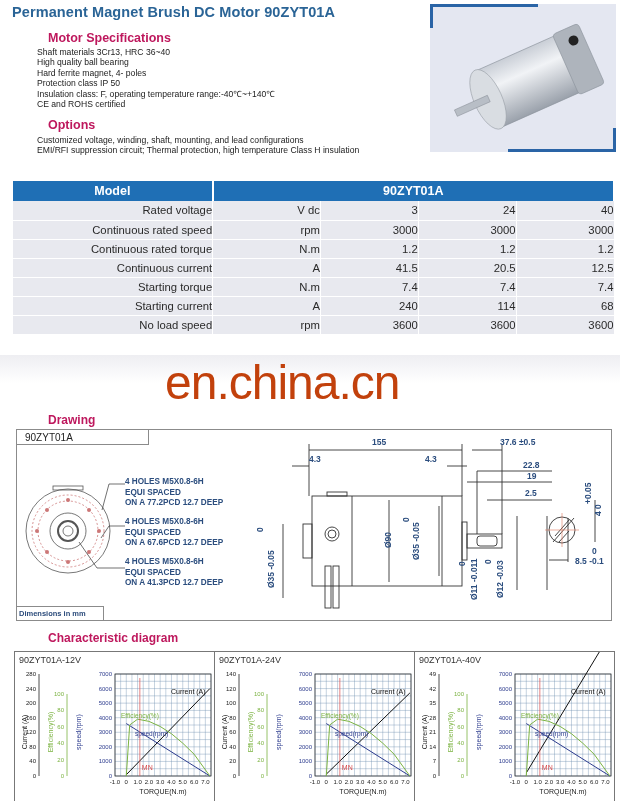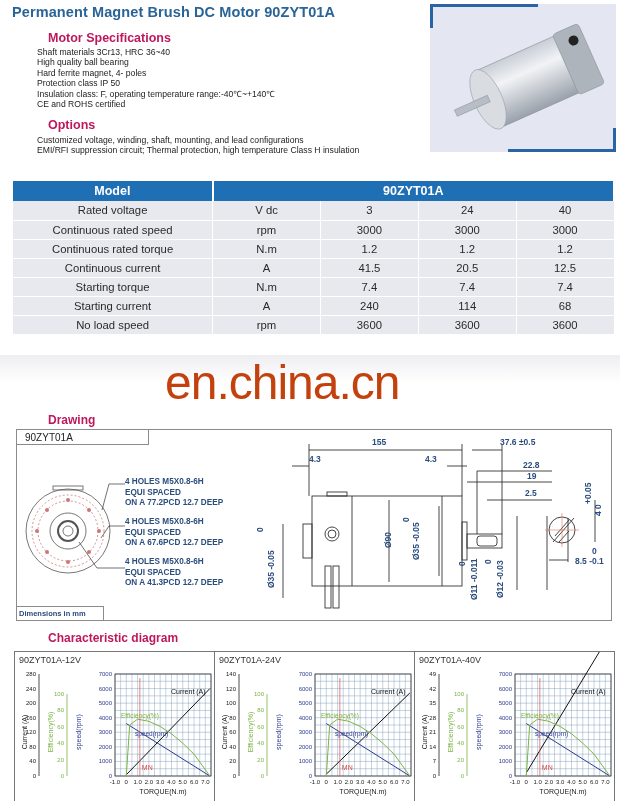--- a/index.html
+++ b/index.html
@@ -5,21 +5,21 @@
   * { box-sizing: border-box; margin: 0; padding: 0; }
   body { width: 620px; height: 801px; background: #fff; font-family: "Liberation Sans", sans-serif; color: #222; position: relative; overflow: hidden; }
   .title { position: absolute; left: 12px; top: 4px; font-size: 14.5px; font-weight: bold; color: #2a6496; letter-spacing: 0.1px; }
   .h2 { position: absolute; left: 24px; font-size: 12.5px; font-weight: bold; color: #be185d; padding-left: 24px; }
   .lines { position: absolute; left: 13px; font-size: 8.6px; line-height: 10.4px; color: #222; margin-left: 24px; }
   .photo { position: absolute; left: 430px; top: 4px; width: 186px; height: 148px; background: #e4e7f1; }
   .photo .br-tl { position: absolute; left: 0; top: 0; width: 108px; height: 24px; border-top: 3px solid #2a64a6; border-left: 3px solid #2a64a6; }
   .photo .br-br { position: absolute; right: 0; bottom: 0; width: 108px; height: 24px; border-bottom: 3px solid #2a64a6; border-right: 3px solid #2a64a6; }
   table.spec { position: absolute; left: 13px; top: 181px; width: 602px; border-collapse: collapse; font-size: 11.3px; }
   table.spec th { background: #1f6fb5; color: #fff; font-weight: bold; height: 20px; font-size: 12.5px; border-right: 2px solid #fff; }
-  table.spec td { background: #e8e9ef; text-align: center; height: 19px; border-right: 1px solid #fff; border-bottom: 1px solid #fff; color: #2a2a2a; margin-left: 46px; }
+  table.spec td { background: #e8e9ef; text-align: right; height: 19px; border-right: 1px solid #fff; border-bottom: 1px solid #fff; color: #2a2a2a; margin-left: 46px; }
   .watermark { position: absolute; left: 165px; top: 355px; font-size: 48px; color: #c2410c; letter-spacing: -1px; font-family: "Liberation Sans", sans-serif; }
   .fade { position: absolute; left: 0; top: 355px; width: 620px; height: 28px; background: linear-gradient(#eeeef2, #fff); }
   .drawing { position: absolute; left: 16px; top: 429px; width: 596px; height: 192px; border: 1px solid #8b8b8b; }
   .drawing .model { position: absolute; left: 0; top: 0; width: 132px; height: 15px; border-right: 1px solid #8b8b8b; border-bottom: 1px solid #8b8b8b; font-size: 10px; padding-left: 8px; line-height: 15px; }
   .drawing .dim { position: absolute; left: 0; bottom: 0; width: 87px; height: 14px; border-top: 1px solid #8b8b8b; border-right: 1px solid #8b8b8b; font-size: 7.5px; font-weight: bold; color: #2a4a7a; line-height: 13px; padding-left: 2px; }
   .holes { position: absolute; left: 108px; font-size: 8.2px; font-weight: bold; color: #2b4d7e; line-height: 10.5px; }
   .dimtext { position: absolute; font-size: 8.5px; font-weight: bold; color: #2b4d7e; }
   .vtext { position: absolute; font-size: 8.5px; font-weight: bold; color: #2b4d7e; transform: rotate(-90deg); transform-origin: left top; white-space: nowrap; }
   .charts { position: absolute; left: 14px; top: 651px; width: 600px; height: 148px; }
   .chart { position: absolute; top: 0; width: 201px; height: 164px; border: 1px solid #777; background: #fff; }

